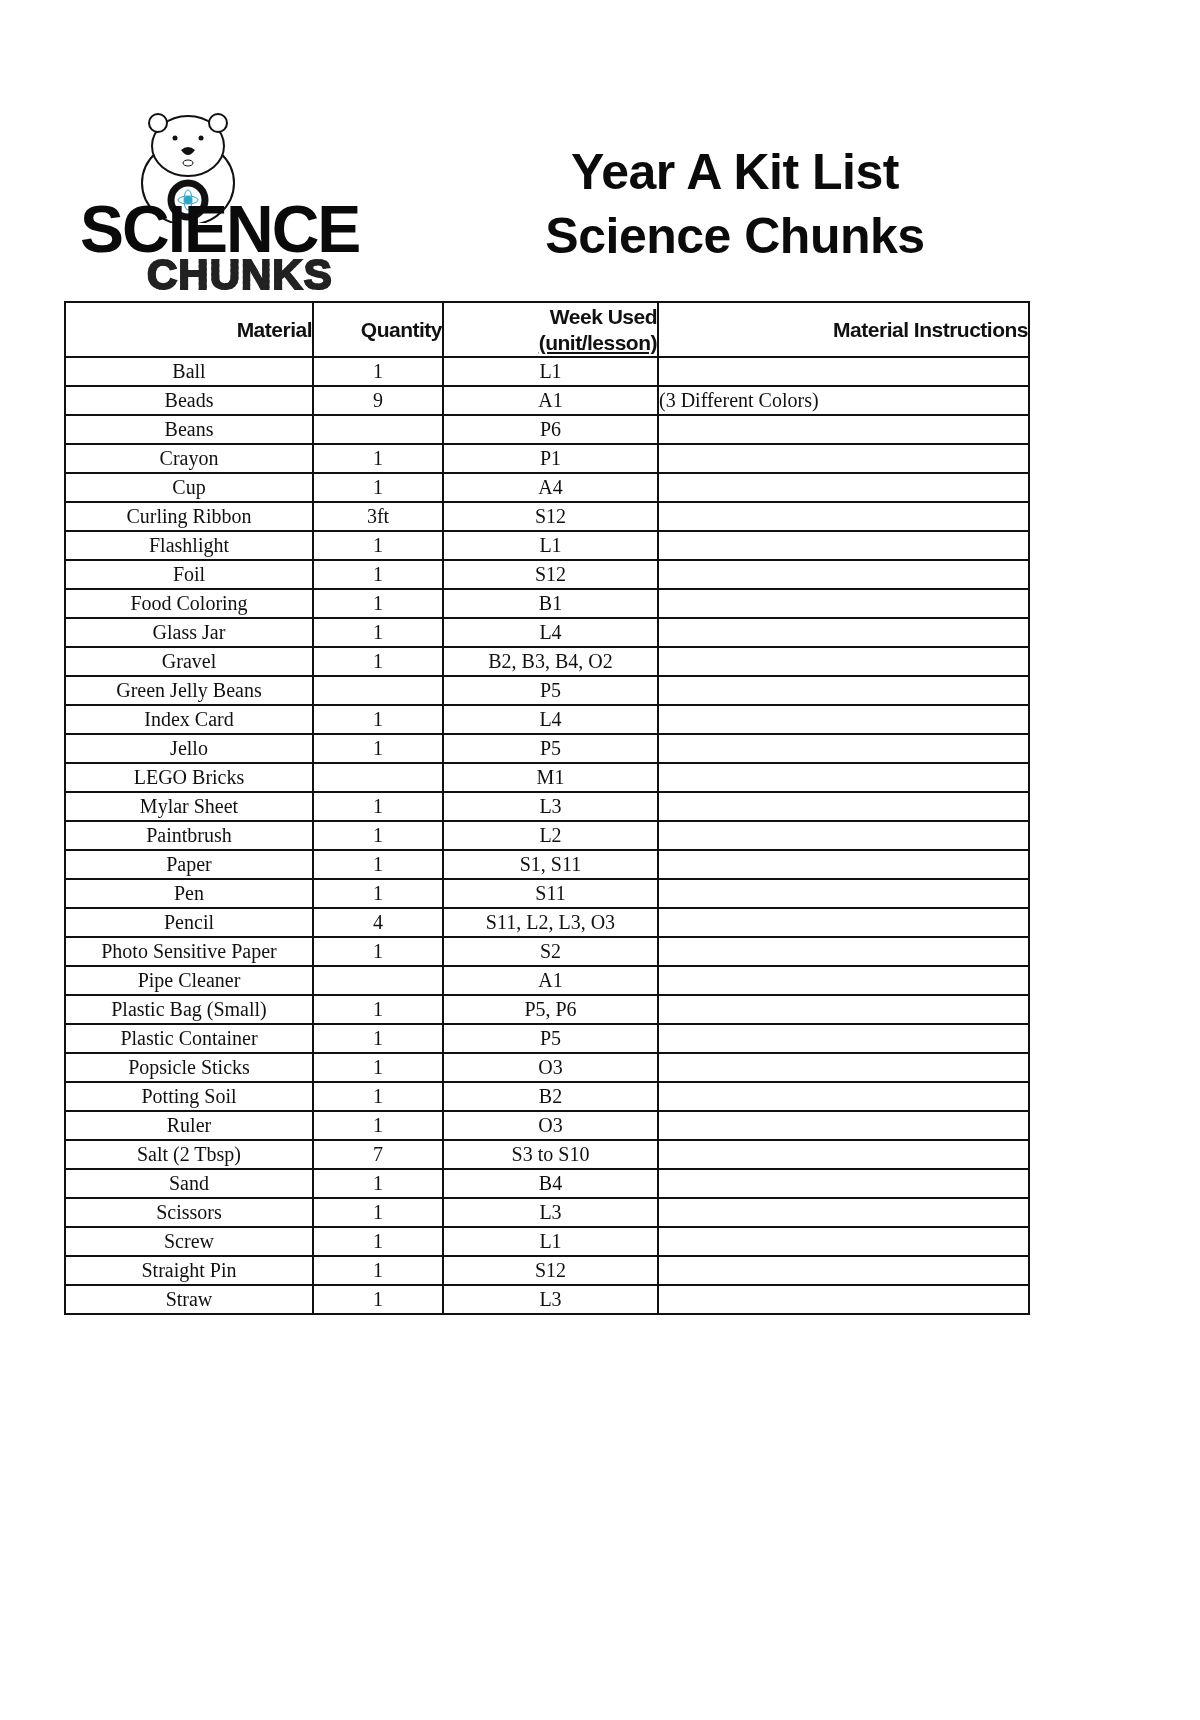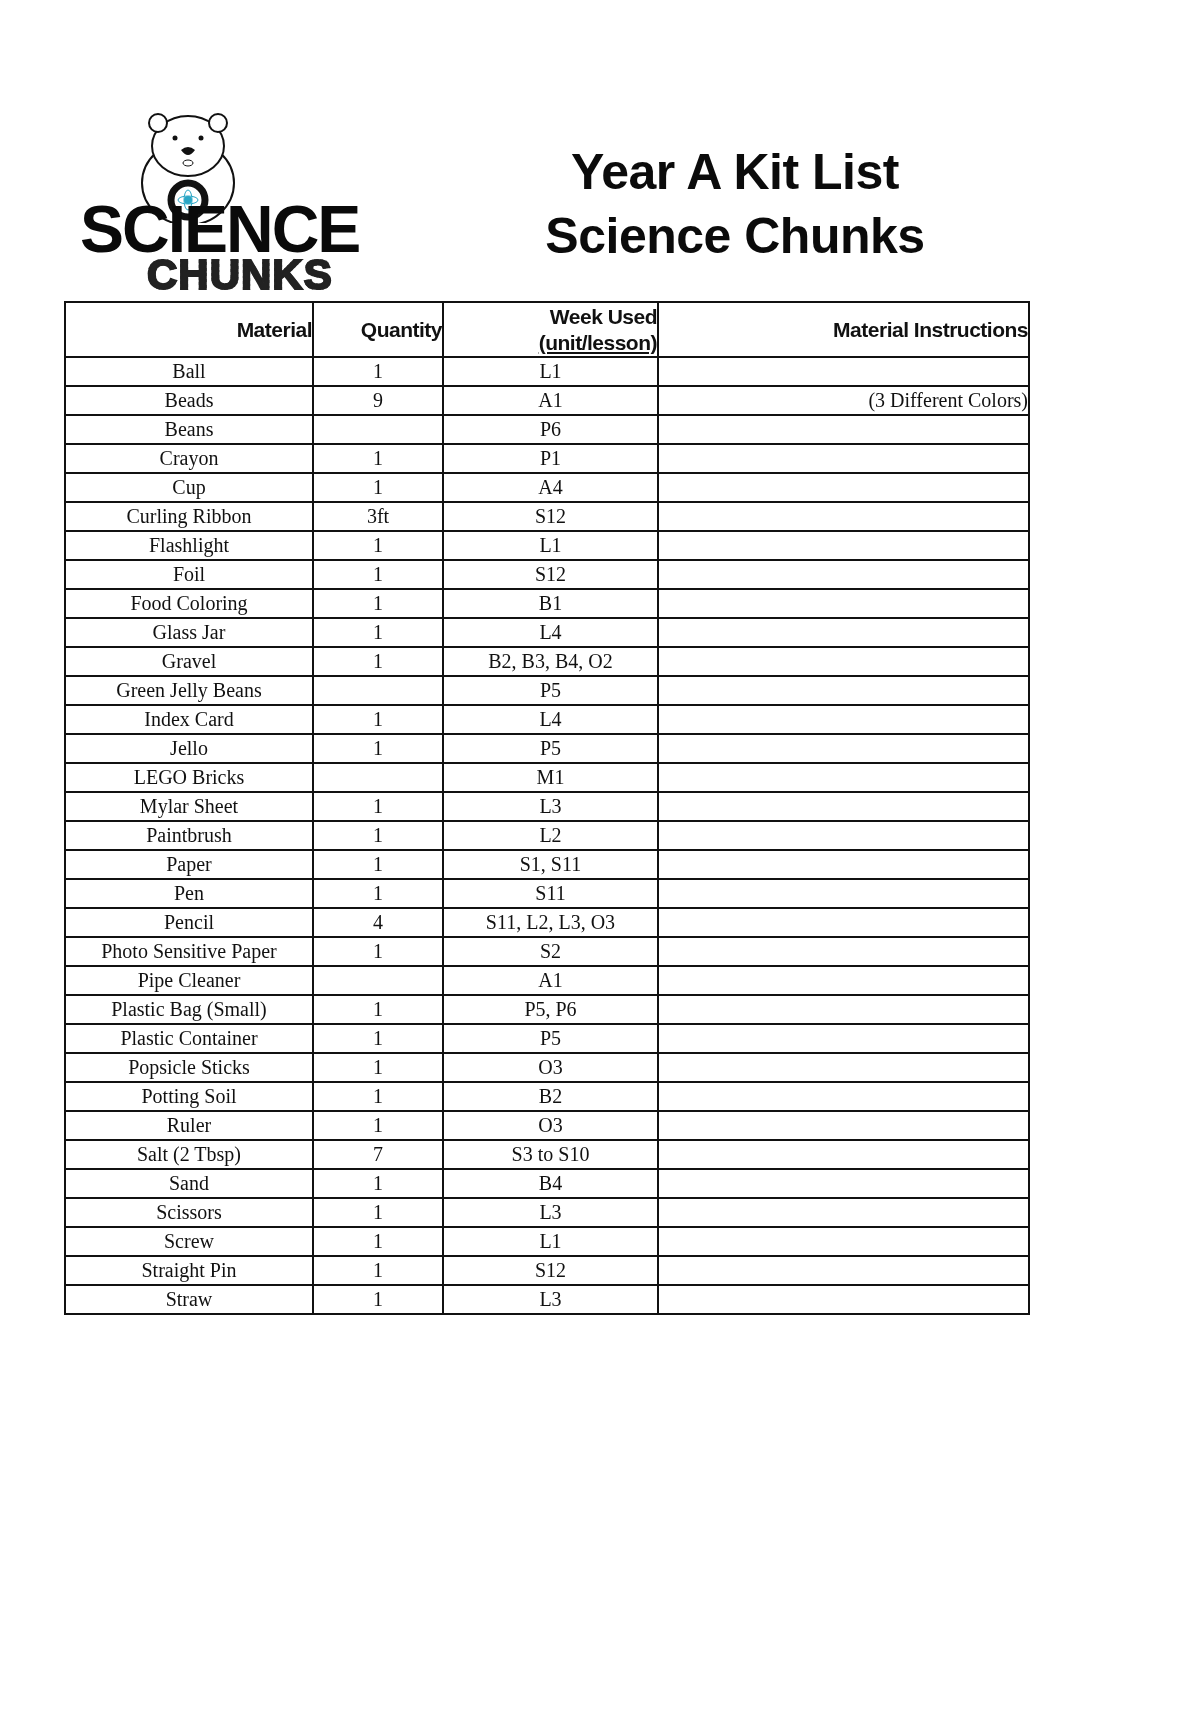--- a/index.html
+++ b/index.html
@@ -9,21 +9,21 @@
   .logo-sub { position:absolute; left:72px; top:146px; font-family:"Liberation Sans", sans-serif; font-weight:bold; font-size:42px; letter-spacing:1px; line-height:1; color:#fff;
      -webkit-text-stroke:2px #222; text-shadow: 0 0 0 #222; background: repeating-linear-gradient(45deg,#555 0 2px,#fff 2px 4px); -webkit-background-clip:text; background-clip:text;text-align:center; -webkit-text-fill-color:transparent; }
   .bear { position:absolute; left:48px; top:0; }
   .title { position:absolute; left:500px; top:140px; width:470px; text-align:center; font-family:"Liberation Sans", sans-serif; font-weight:bold; font-size:50px; line-height:64px; letter-spacing:-0.5px; color:#0b0b0b; }
   table.kit { position:absolute; left:64px; top:301px; width:964px; border-collapse:collapse; table-layout:fixed; }
   table.kit th, table.kit td { border:2.5px solid #111; padding:0; }
   table.kit th { height:53px; font-family:"Liberation Sans", sans-serif; font-weight:bold; font-size:21px; line-height:26px; text-align:right; vertical-align:middle; letter-spacing:-0.5px;margin-top:43px; }
   table.kit td { height:27px; font-size:20px; line-height:27px; white-space:nowrap; overflow:hidden; }
   td.mat { padding-left:3px; text-align:center; }
   td.qty, td.week { text-align:center; }
-  td.note { padding-left:3px; text-align:right; }
+  td.note { padding-left:3px; text-align:left; }
 </style>
 </head>
 <body>
 
 <div class="logo">
   <svg class="bear" width="130" height="115" viewBox="0 0 130 115">
     <ellipse cx="65" cy="75" rx="46" ry="42" fill="#fff" stroke="#111" stroke-width="2"></ellipse>
     <ellipse cx="65" cy="38" rx="36" ry="30" fill="#fff" stroke="#111" stroke-width="2"></ellipse>
     <circle cx="35" cy="15" r="9" fill="#fff" stroke="#111" stroke-width="2"></circle>
     <circle cx="95" cy="15" r="9" fill="#fff" stroke="#111" stroke-width="2"></circle>

